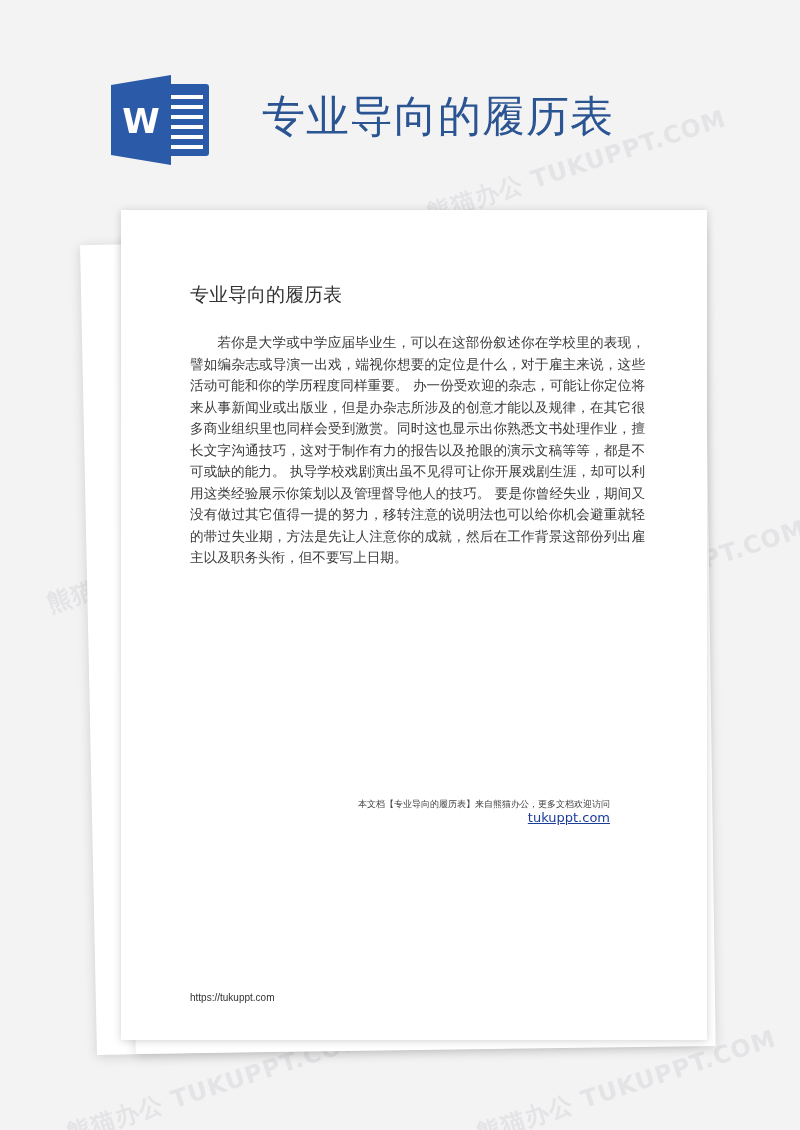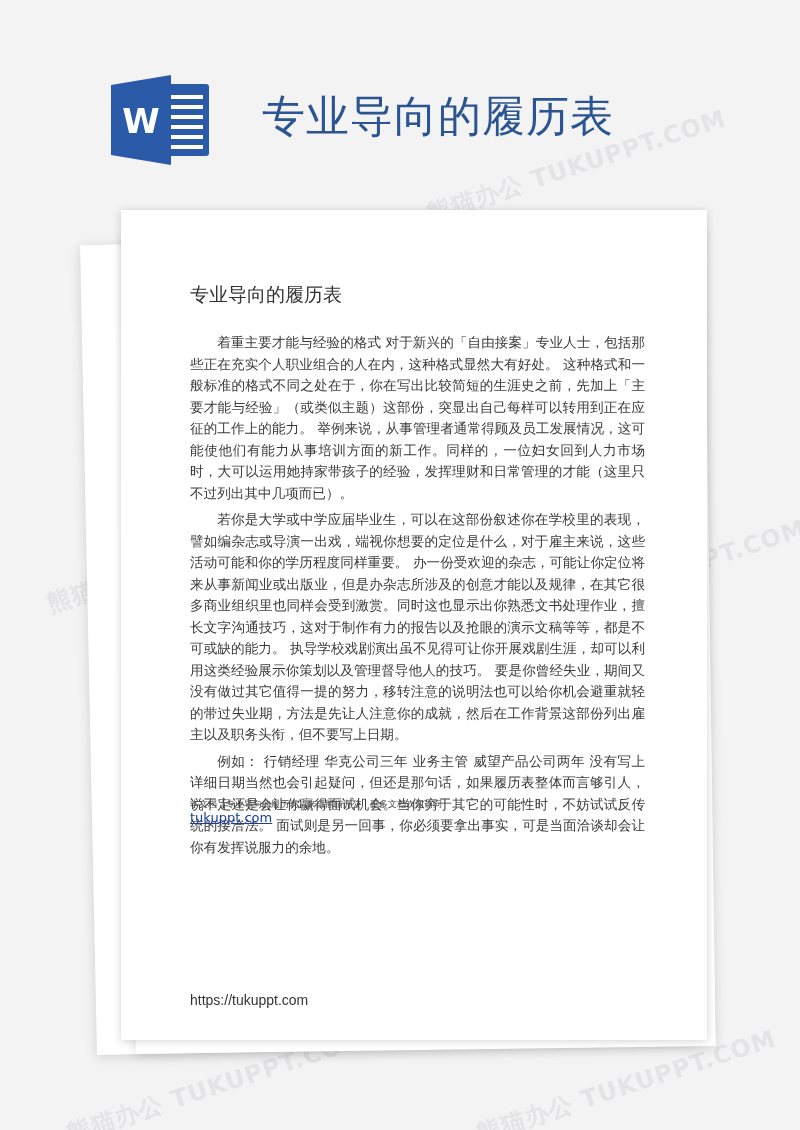--- a/index.html
+++ b/index.html
@@ -43,25 +43,26 @@
     .body-text {
       position: absolute; left: 69px; top: 122px; width: 455px;
       font-family: "DejaVu Serif", serif; font-size: 13.6px; line-height: 21.5px;
       color: #3a3a3a; text-align: justify;
     }
     .body-text p { margin: 0 0 5px 0; text-indent: 2em; }
     .footer-note {
       position: absolute; left: 69px; top: 587px; width: 420px;
       font-size: 9px; line-height: 14px; color: #444;
       font-family: "DejaVu Sans", sans-serif;
+      text-align: right;
     }
     .footer-link { color: #1a3d9a; text-decoration: underline; font-size: 13px; }
     .page-url {
       position: absolute; left: 69px; top: 782px;
-      font-size: 14px; color: #333; font-family: "Liberation Sans", sans-serif;
+      font-size: 10px; color: #333; font-family: "Liberation Sans", sans-serif;
     }
   </style>
 </head>
 <body>
 
 <div class="header">
   <svg class="word-icon" viewBox="0 0 100 90">
     <rect x="34" y="9" width="64" height="72" rx="3" fill="#2b5aa8"></rect>
     <g fill="#ffffff">
       <rect x="40" y="20" width="52" height="4"></rect>
@@ -82,22 +83,20 @@
 <div class="watermark" style="left:500px;top:560px;">熊猫办公 TUKUPPT.COM</div>
 <div class="watermark" style="left:60px;top:1070px;">熊猫办公 TUKUPPT.COM</div>
 <div class="watermark" style="left:470px;top:1070px;">熊猫办公 TUKUPPT.COM</div>
 
 <div class="sheet-back one"></div>
 <div class="sheet-back two"></div>
 
 <div class="page">
   <div class="doc-title">专业导向的履历表</div>
   <div class="body-text">
-    <p>着重主要才能与经验的格式 对于新兴的「自由接案」专业人士，包括那些正在充实个人职业组合的人在内，这种格式显然大有好处。 这种格式和一般标准的格式不同之处在于，你在写出比较简短的生涯史之前，先加上「主要才能与经验」（或类似主题）这部份，突显出自己每样可以转用到正在应征的工作上的能力。 举例来说，从事管理者通常得顾及员工发展情况，这可能使他们有能力从事培训方面的新工作。同样的，一位妇女回到人力市场时，大可以运用她持家带孩子的经验，发挥理财和日常管理的才能（这里只不过列出其中几项而已）。</p>
     <p>若你是大学或中学应届毕业生，可以在这部份叙述你在学校里的表现，譬如编杂志或导演一出戏，端视你想要的定位是什么，对于雇主来说，这些活动可能和你的学历程度同样重要。 办一份受欢迎的杂志，可能让你定位将来从事新闻业或出版业，但是办杂志所涉及的创意才能以及规律，在其它很多商业组织里也同样会受到激赏。同时这也显示出你熟悉文书处理作业，擅长文字沟通技巧，这对于制作有力的报告以及抢眼的演示文稿等等，都是不可或缺的能力。 执导学校戏剧演出虽不见得可让你开展戏剧生涯，却可以利用这类经验展示你策划以及管理督导他人的技巧。 要是你曾经失业，期间又没有做过其它值得一提的努力，移转注意的说明法也可以给你机会避重就轻的带过失业期，方法是先让人注意你的成就，然后在工作背景这部份列出雇主以及职务头衔，但不要写上日期。</p>
-    <p>例如： 行销经理 华克公司三年 业务主管 威望产品公司两年 没有写上详细日期当然也会引起疑问，但还是那句话，如果履历表整体而言够引人，说不定还是会让你赢得面试机会。当你穷于其它的可能性时，不妨试试反传统的接洽法。 面试则是另一回事，你必须要拿出事实，可是当面洽谈却会让你有发挥说服力的余地。</p>
   </div>
   <div class="footer-note">
     <div>本文档【专业导向的履历表】来自熊猫办公，更多文档欢迎访问</div>
     <a class="footer-link">tukuppt.com</a>
   </div>
   <div class="page-url">https://tukuppt.com</div>
 </div>
 
 </body></html>

